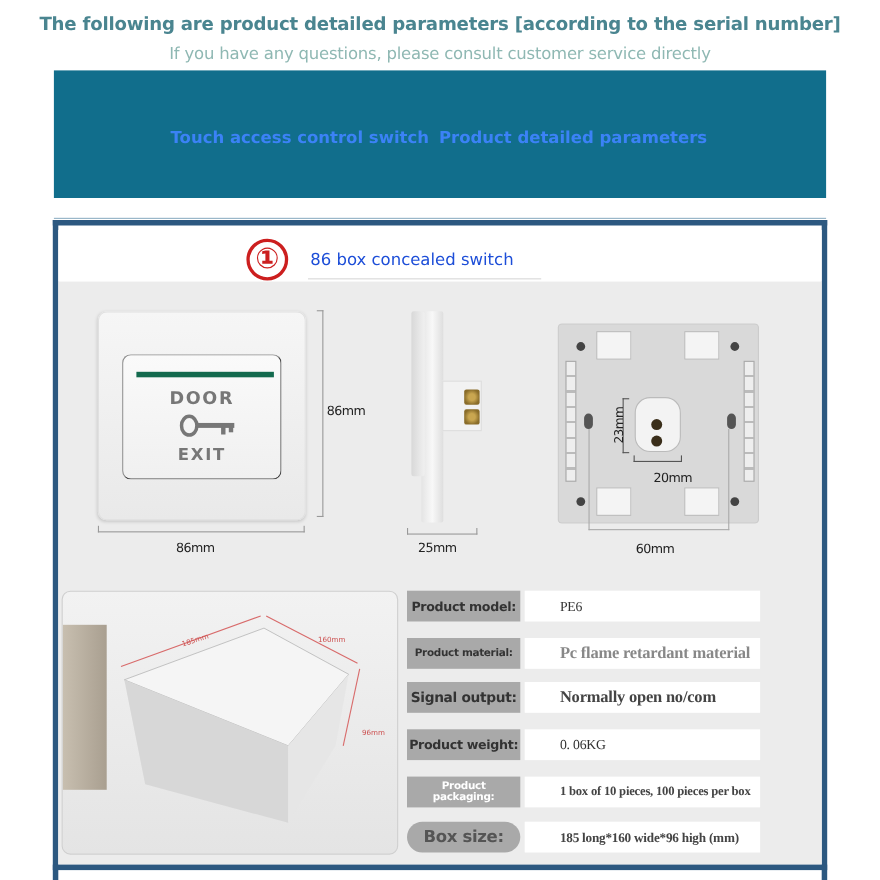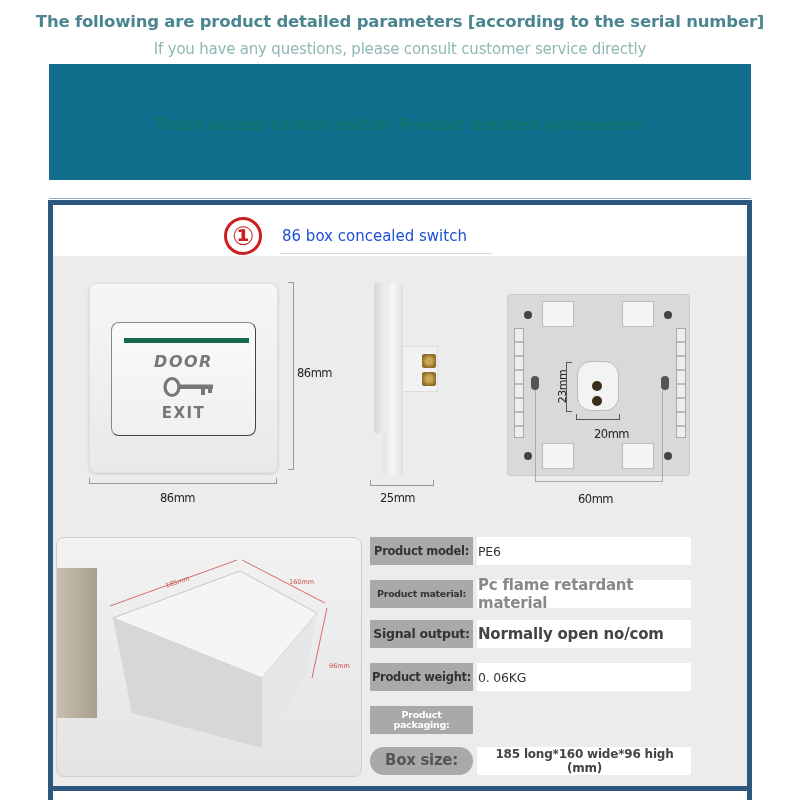--- a/index.html
+++ b/index.html
@@ -3,41 +3,41 @@
 <meta charset="utf-8">
 <style>
   * { box-sizing: border-box; margin: 0; padding: 0; }
   html, body { width: 800px; height: 800px; overflow: hidden; background: #ffffff; font-family: "DejaVu Sans", sans-serif; }
   .page { position: relative; width: 800px; height: 800px; }
 
   .hdr-title { position: absolute; top: 12px; left: 0; width: 800px; text-align: center; font-size: 16.5px; font-weight: bold; color: #4a8590; letter-spacing: -0.2px; }
   .hdr-sub { position: absolute; top: 40px; left: 0; width: 800px; text-align: center; font-size: 15px; color: #8fb8b3; letter-spacing: -0.2px; }
 
   .banner { position: absolute; top: 64px; left: 49px; width: 702px; height: 116px; background: #116e8c; }
-  .banner-text { position: absolute; top: 116px; font-size: 15px; font-weight: bold; color: #0f766e; }
+  .banner-text { position: absolute; top: 116px; font-size: 15px; font-weight: bold; color: #3b82f6; }
   .banner-left { left: 155px; }
   .banner-right { left: 399px; }
 
   .thin-line { position: absolute; top: 198px; left: 49px; width: 702px; height: 1px; background: #8fb0c4; }
 
   .frame { position: absolute; top: 200px; left: 48px; width: 704px; height: 600px; border: 5px solid #2c5880; border-bottom: none; background: #ffffff; }
   .frame-bottom { position: absolute; top: 786px; left: 48px; width: 704px; height: 5px; background: #2c5880; }
 
   .section-head { position: absolute; top: 209px; left: 53px; width: 694px; height: 47px; background: #ffffff; }
   .circle-num { position: absolute; top: 217px; left: 224px; width: 38px; height: 38px; border-radius: 50%; border: 3px solid #cc1f1f; color: #cc1f1f; font-size: 26px; font-weight: bold; text-align: center; line-height: 32px; }
   .section-title { position: absolute; top: 227px; left: 282px; font-size: 15px; font-weight: normal; color: #1d4ed8; }
   .section-underline { position: absolute; top: 253px; left: 280px; width: 212px; height: 1px; background: #d8d8d8; }
 
   .gray-area { position: absolute; top: 256px; left: 53px; width: 694px; height: 530px; background: #ececec; }
 
   
   .front-plate { position: absolute; top: 283px; left: 89px; width: 189px; height: 190px; border-radius: 8px; background: linear-gradient(180deg,#f6f6f6 0%,#e9e9e9 100%); box-shadow: inset 0 0 0 1px #e0e0e0, 0 1px 3px rgba(0,0,0,0.15); }
   .front-inner { position: absolute; top: 322px; left: 111px; width: 145px; height: 114px; border-radius: 8px; background: linear-gradient(180deg,#fafafa,#f0f0f0); border: 1.5px solid #444; border-top-color: #888; border-left-color: #888; }
   .green-bar { position: absolute; top: 338px; left: 124px; width: 125px; height: 5px; background: #136a4e; }
-  .door-text { position: absolute; top: 352px; left: 111px; width: 145px; text-align: center; font-size: 16px; font-weight: bold; color: #777; letter-spacing: 1.5px; font-style: italic; }
+  .door-text { position: absolute; top: 352px; left: 111px; width: 145px; text-align: center; font-size: 16px; font-weight: bold; color: #777; letter-spacing: 1.5px; }
   .key-icon { position: absolute; top: 376px; left: 163px; width: 52px; height: 22px; }
   .exit-text { position: absolute; top: 404px; left: 111px; width: 145px; text-align: center; font-size: 15px; font-weight: bold; color: #777; letter-spacing: 1.5px; }
   .dim-v { position: absolute; top: 282px; left: 288px; width: 6px; height: 188px; border: 1px solid #999; border-left: none; }
   .dim-label { position: absolute; font-size: 11.5px; color: #222; letter-spacing: -0.5px; }
   .dim-h { position: absolute; height: 6px; border: 1px solid #999; border-top: none; }
 
   
   .side-plate { position: absolute; top: 283px; left: 383px; width: 20px; height: 192px; background: linear-gradient(90deg,#e4e4e4,#f8f8f8 50%,#dedede); border-radius: 2px; }
   .side-front { position: absolute; top: 283px; left: 374px; width: 12px; height: 150px; background: linear-gradient(90deg,#d8d8d8,#f0f0f0); border-radius: 2px; }
   .side-body { position: absolute; top: 346px; left: 402px; width: 36px; height: 46px; background: #f2f2f2; border: 1px solid #ddd; }
@@ -53,21 +53,21 @@
   .term-hole { position: absolute; width: 10px; height: 10px; border-radius: 50%; background: #3a2e1a; }
 
   
   .photo { position: absolute; top: 537px; left: 56px; width: 306px; height: 240px; border-radius: 8px; border: 1px solid #cfcfcf; background: linear-gradient(180deg,#f2f2f2,#e4e4e4); overflow: hidden; }
   .photo-side-box { position: absolute; top: 30px; left: 0; width: 40px; height: 150px; background: linear-gradient(90deg,#c8bfb0,#a99f90); }
   .box-label { position: absolute; font-size: 6.5px; color: #cc5050; }
 
   
   .spec-row { position: absolute; left: 370px; width: 368px; height: 28px; }
   .spec-label { position: absolute; left: 0; top: 0; width: 103px; height: 100%; background: #a9a9a9; color: #333; font-weight: bold; display: flex; align-items: center; justify-content: center; text-align: center; line-height: 1.05; letter-spacing: -0.3px; }
-  .spec-value { position: absolute; left: 107px; top: 0; width: 214px; height: 100%; background: #ffffff; display: flex; align-items: center; padding-left: 1px; color: #333; letter-spacing: -0.2px; }
+  .spec-value { position: absolute; left: 107px; top: 0; width: 214px; height: 100%; background: #ffffff; display: flex; align-items: center; padding-left: 32px; color: #333; letter-spacing: -0.2px; font-family: Liberation Serif, serif; }
 </style>
 </head>
 <body>
 
 <div class="page">
 
   <div class="hdr-title">The following are product detailed parameters [according to the serial number]</div>
   <div class="hdr-sub">If you have any questions, please consult customer service directly</div>
 
   <div class="banner"></div>
@@ -157,20 +157,21 @@
   <div class="spec-row" style="top:580px;">
     <div class="spec-label" style="font-size:9.5px;">Product material:</div>
     <div class="spec-value" style="font-size:15px;font-weight:bold;color:#888;">Pc flame retardant material</div>
   </div>
   <div class="spec-row" style="top:663px;">
     <div class="spec-label" style="font-size:11.5px;">Product weight:</div>
     <div class="spec-value" style="font-size:12.5px;">0. 06KG</div>
   </div>
   <div class="spec-row" style="top:706px;">
     <div class="spec-label" style="font-size:9.5px;padding:0 18px;color:#fff;font-weight:bold;">Product packaging:</div>
+    <div class="spec-value" style="font-size:11.5px;font-weight:bold;color:#444;">1 box of 10 pieces, 100 pieces per box</div>
   </div>
   <div class="spec-row" style="top:747px;">
     <div class="spec-label" style="font-size:15px;color:#555;border-radius:14px;">Box size:</div>
     <div class="spec-value" style="font-size:12px;font-weight:bold;color:#444;text-align:center;">185 long*160 wide*96 high (mm)</div>
   </div>
 
   <div class="frame-bottom"></div>
 </div>
 
 </body></html>

